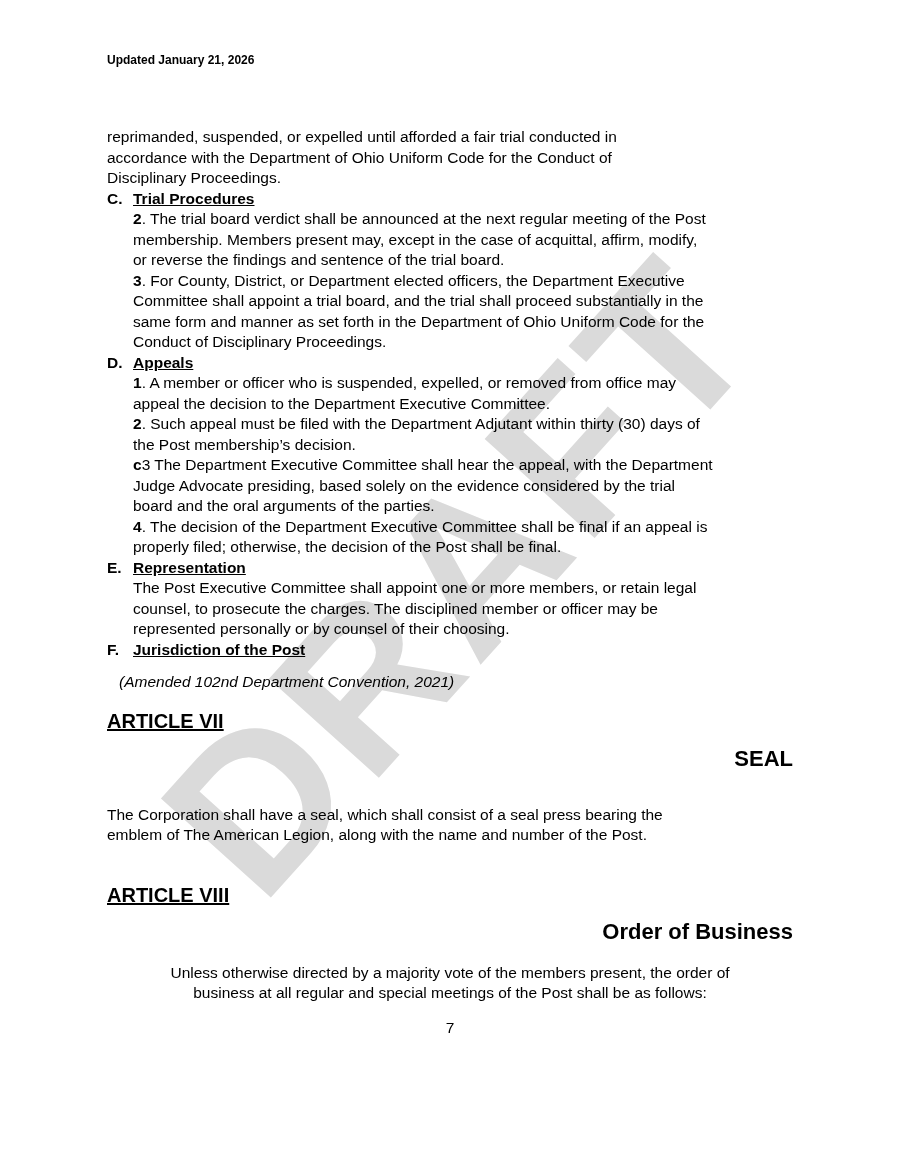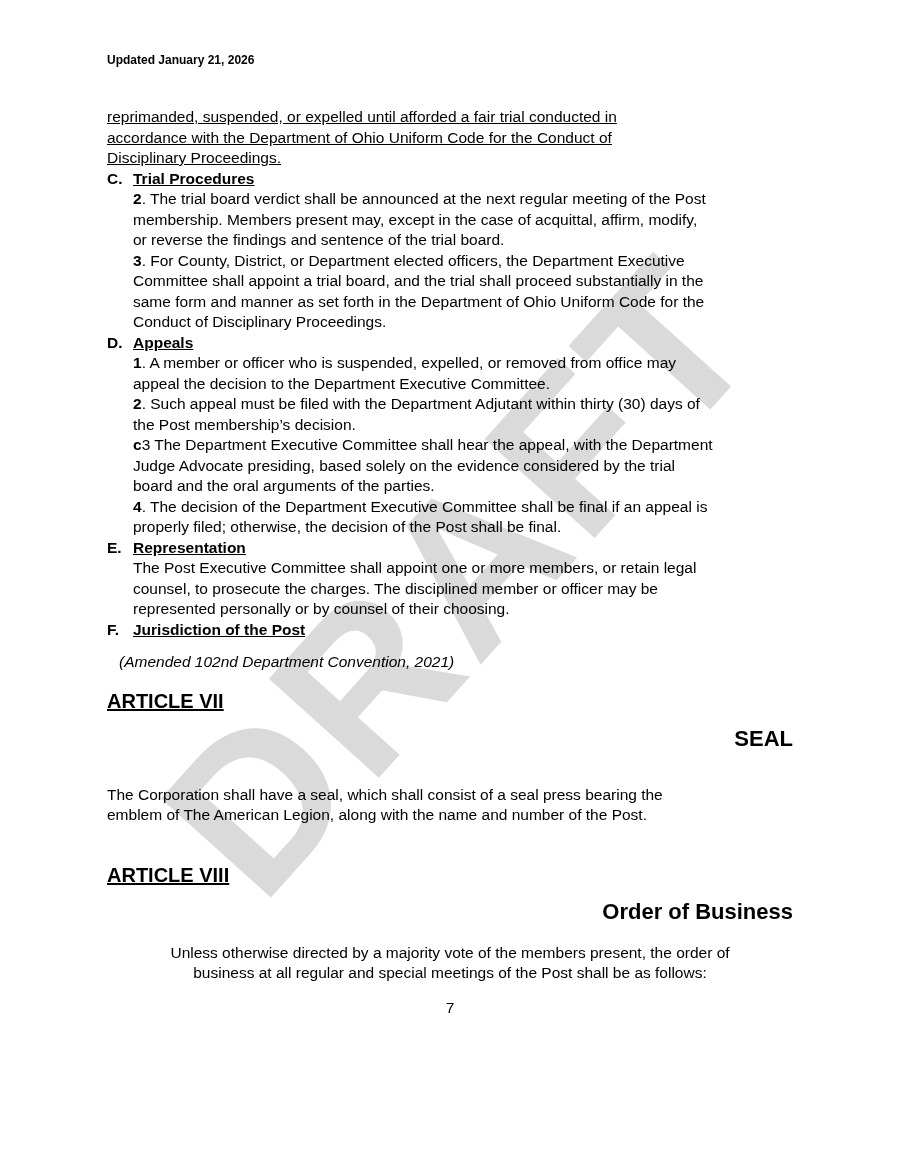--- a/index.html
+++ b/index.html
@@ -29,21 +29,21 @@
   }
   .content {
     position: relative;
     z-index: 1;
     padding: 52px 107px 0 107px;
     font-size: 15.5px;
     line-height: 20.5px;
   }
   .date { font-size: 12px; line-height: 16px; font-weight: bold; }
   .para { margin: 0; white-space: pre-line; }
-  .intro { margin-top: 39px; text-decoration: underline; }
+  .intro { margin-top: 59px; }
   .item { position: relative; padding-left: 26px; }
   .item-heading { line-height: 20.5px; }
   .letter {
     position: absolute; left: 0; top: 0;
     font-weight: bold;
   }
   .item-title {
     font-weight: bold;
     text-decoration: underline;
   }

